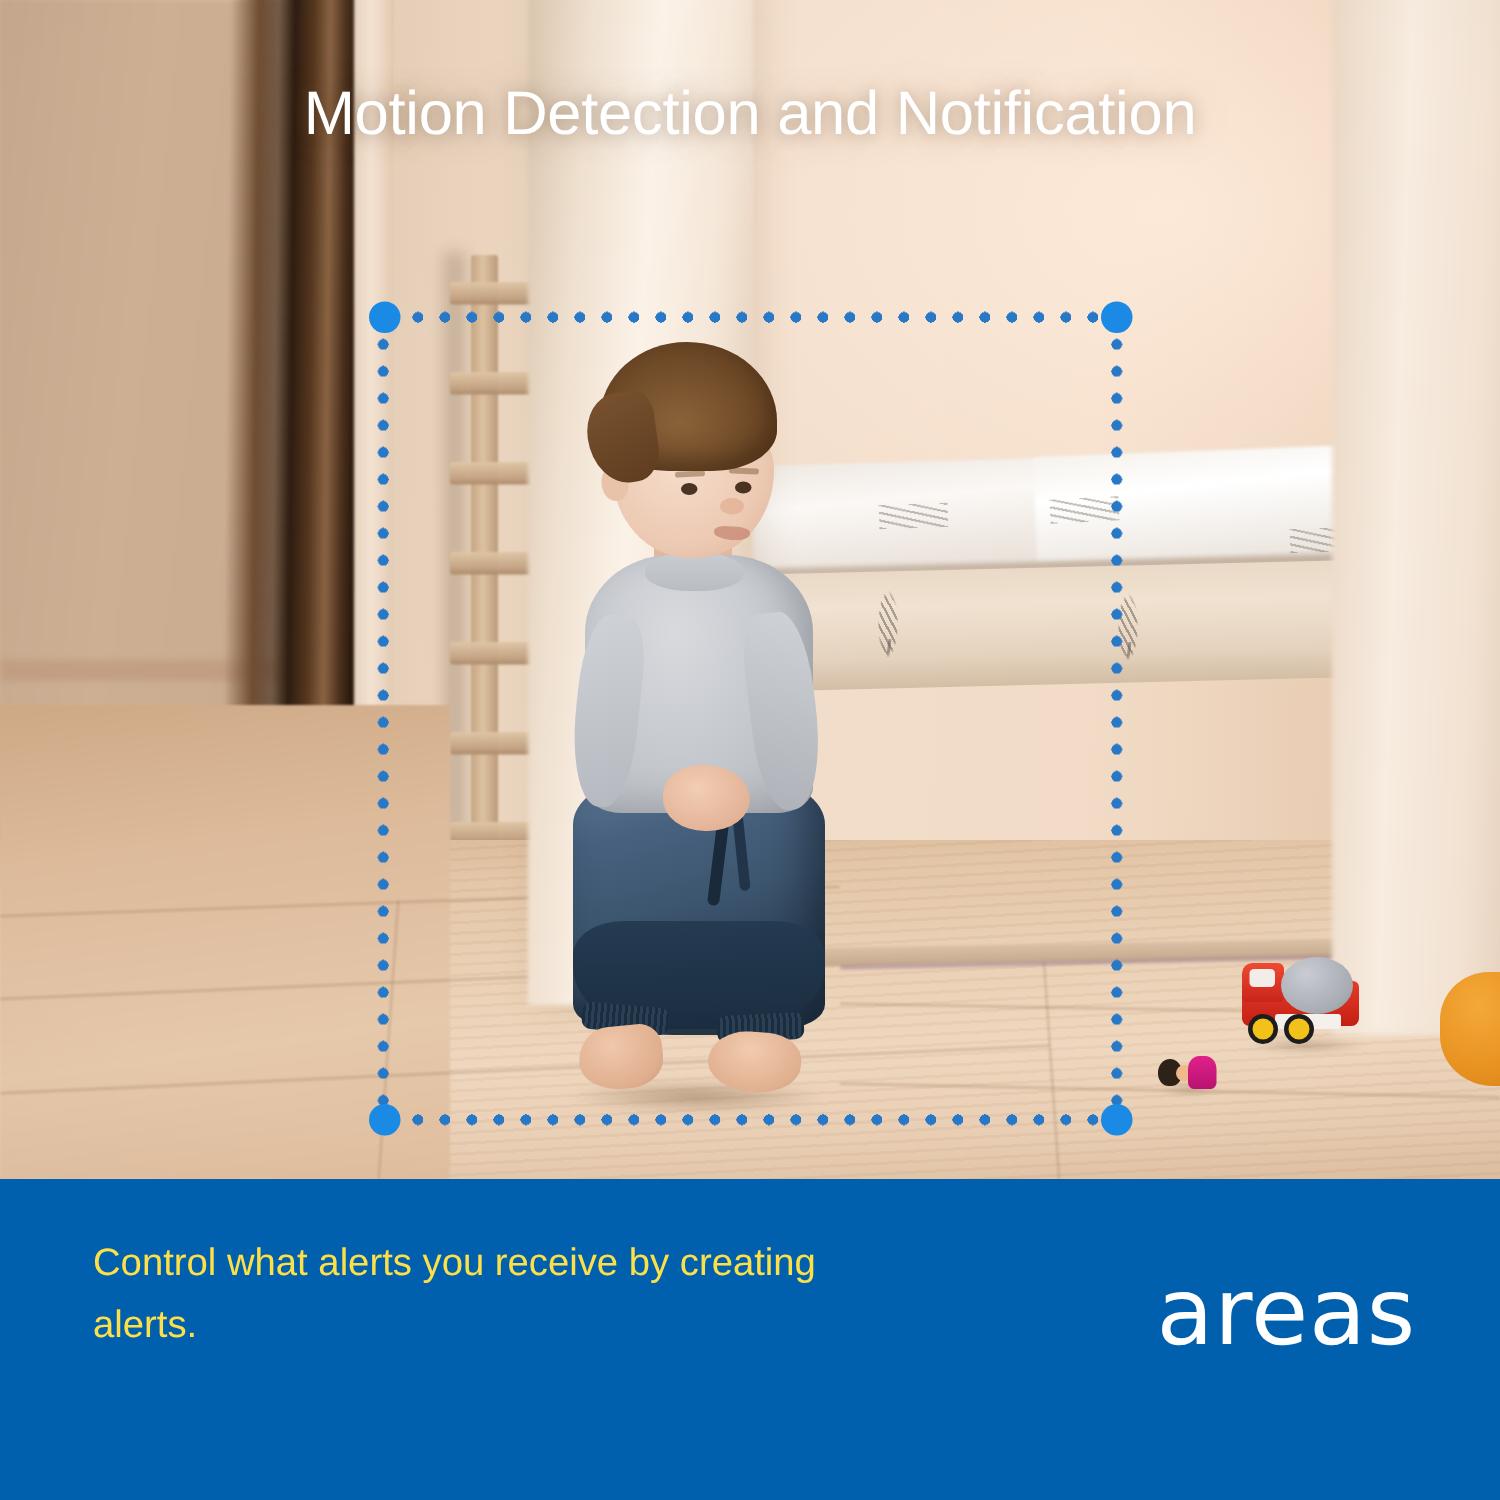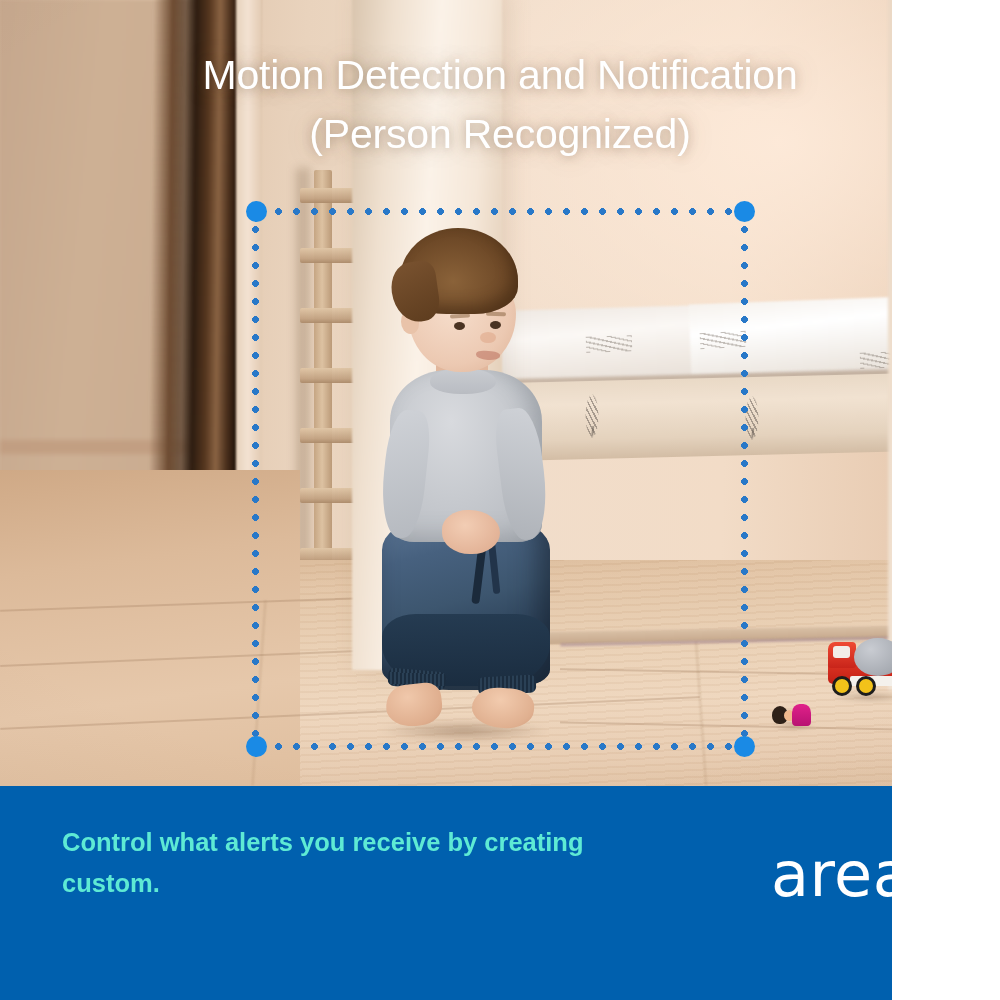--- a/index.html
+++ b/index.html
@@ -1,21 +1,21 @@
 <!DOCTYPE html>
 <html style="--brand: #0060ae; --zc: #2878c8; --zh: #1a8ae5;"><head>
 <meta charset="utf-8">
 <style>
   * { box-sizing: border-box; margin: 0; padding: 0; }
   html, body {
     width: 1000px; height: 1000px;
     font-family: "Liberation Sans", sans-serif;
     background: #ffffff; overflow: hidden;
   }
-  #page { position: relative; width: 892px; height: 1000px; overflow: hidden; }
+  #page { position: relative; width: 1000px; height: 1000px; overflow: hidden; }
 
   
   .scene {
     position: absolute; left: 0; top: 0; width: 1000px; height: 786px;
     overflow: hidden;
     background: linear-gradient(100deg,#c9a98d 0%, #d8bba0 12%, #e6cdb6 26%, #eedbc9 46%, #f0d9c5 66%, #efd2bd 82%, #e3c3ab 100%);
   }
   .layer { position: absolute; }
 
   
@@ -377,21 +377,21 @@
   }
   .title-line { font-size:41px; line-height:59px; font-weight:400; letter-spacing:-0.2px; }
 
   
   .footer {
     position:absolute; left:0; top:786px; width:1000px; height:214px;
     background: var(--brand);
   }
   .footer-text {
     position:absolute; left:62px; top:36px; width:690px;
-    color:#5eead4; font-size:25.5px; line-height:41px; font-weight:700;
+    color:#fde047; font-size:25.5px; line-height:41px; font-weight:400;
   }
   .logo {
     position:absolute; right:56px; top:58px;
     color:#ffffff; font-size:62px; line-height:62px;
     font-weight:400; letter-spacing:0.5px;
     font-family:"DejaVu Sans", sans-serif;
   }
 </style>
 </head>
 <body>
@@ -504,26 +504,25 @@
       <div class="zone-line-v" style="left:740px; top:207px; height:536px;"></div>
 
       <div class="zone-handle" style="left:246px; top:201px;"></div>
       <div class="zone-handle" style="left:734px; top:201px;"></div>
       <div class="zone-handle" style="left:246px; top:736px;"></div>
       <div class="zone-handle" style="left:734px; top:736px;"></div>
     </div>
 
     <div class="title-wrap">
       <div class="title-line">Motion Detection and Notification</div>
-      <div class="title-line">(Person Recognized)</div>
     </div>
 
   </div>
 
   <div class="footer">
     <div class="footer-text">
       <div>Control what alerts you receive by creating</div>
-      <div>custom.</div>
+      <div>alerts.</div>
     </div>
     <div class="logo">areas</div>
   </div>
 
 </div>
 
 </body></html>

